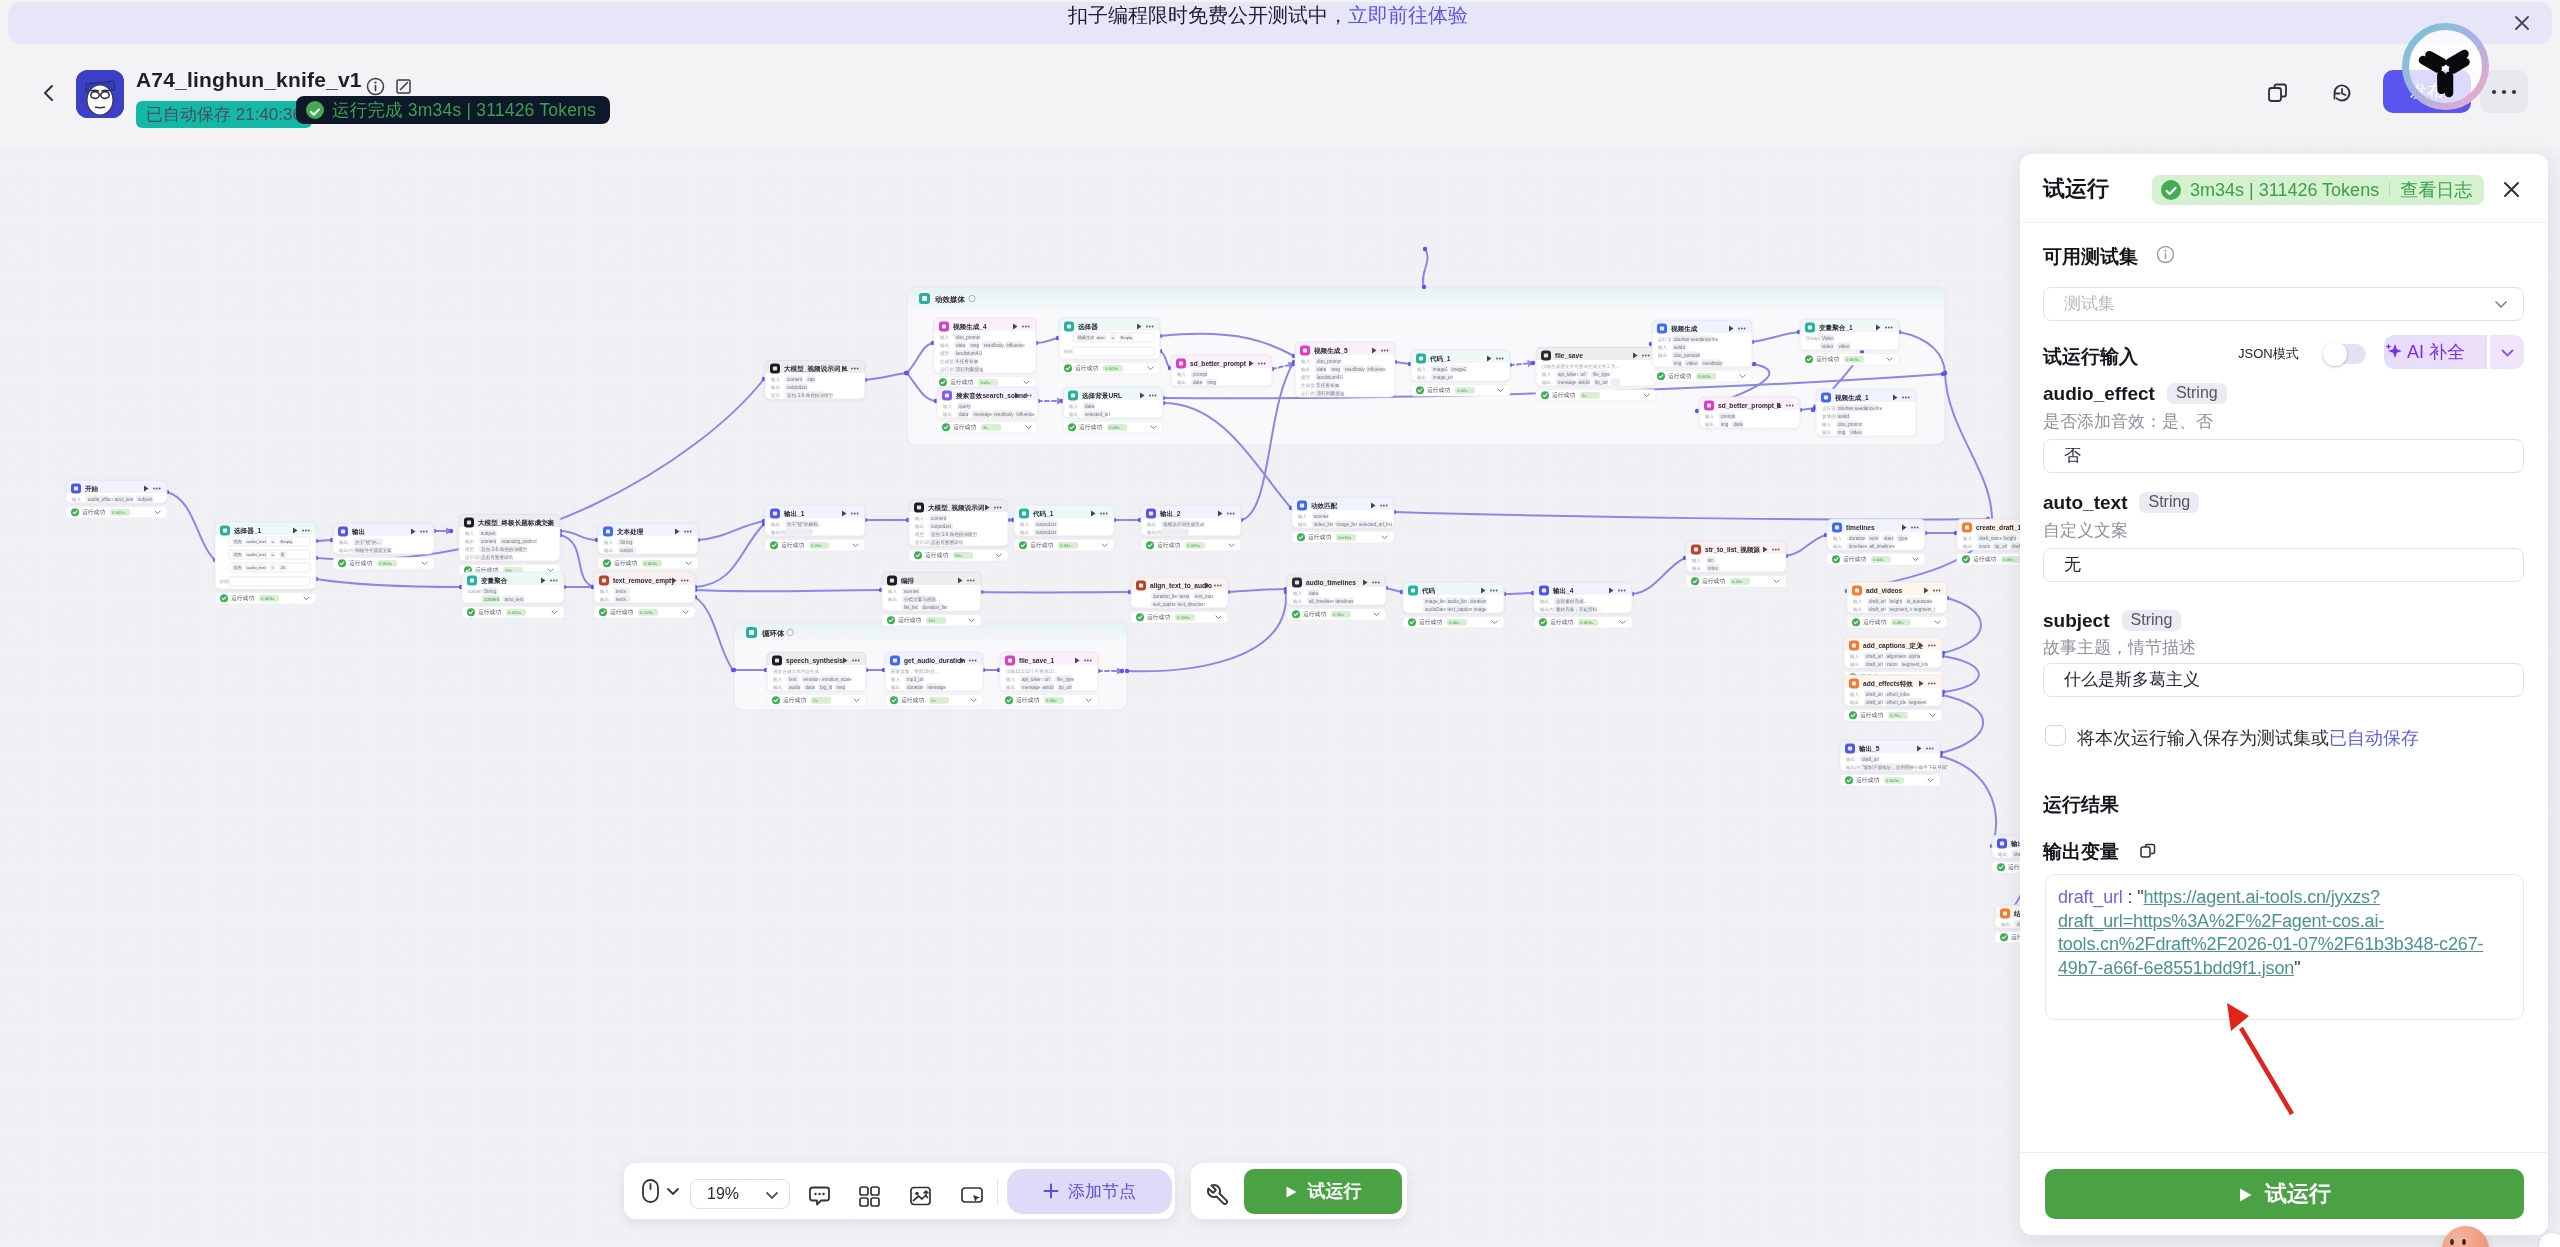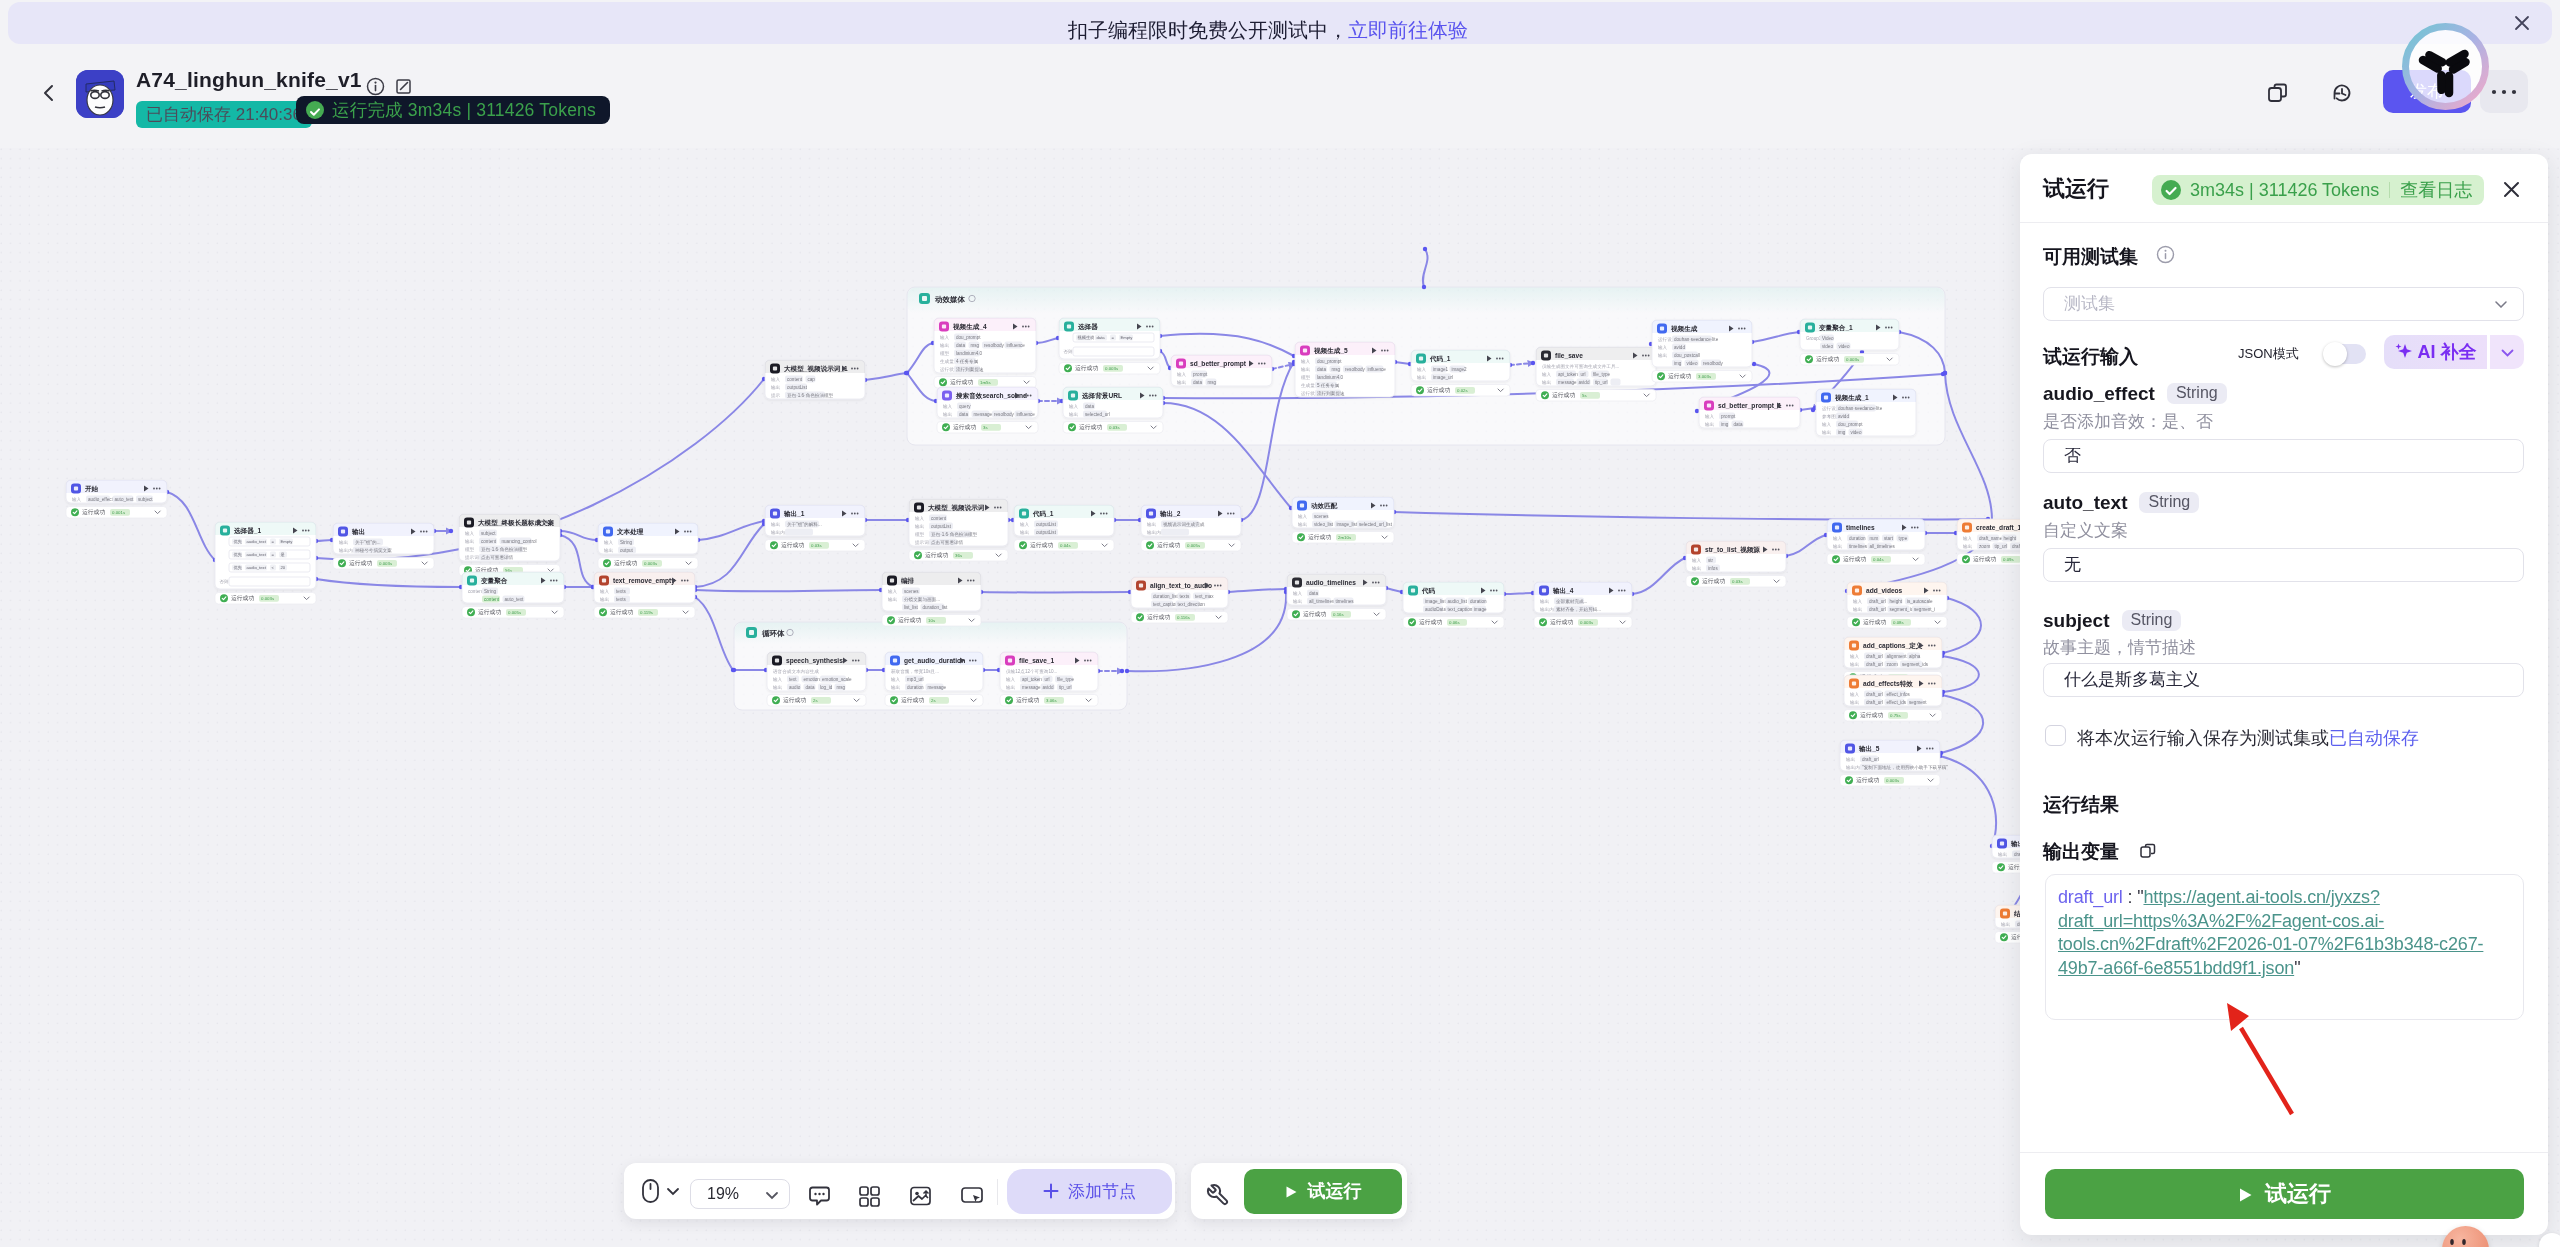--- a/index.html
+++ b/index.html
@@ -1,17 +1,17 @@
 <!DOCTYPE html>
 <html><head><meta charset="utf-8"><style>
 *{margin:0;padding:0;box-sizing:border-box}
 html,body{width:2560px;height:1247px;overflow:hidden;font-family:"Liberation Sans",sans-serif;background:#f3f3f6}
 .abs{position:absolute}
 
-.banner{position:absolute;left:8px;top:2px;width:2544px;height:42px;border-radius:12px;background:#e7e6f8;display:flex;align-items:flex-end;justify-content:center;font-size:20px;color:#1d1d33;padding-right:24px}
+.banner{position:absolute;left:8px;top:2px;width:2544px;height:42px;border-radius:12px;background:#e7e6f8;display:flex;align-items:flex-start;justify-content:center;font-size:20px;color:#1d1d33;padding-right:24px}
 .banner a{color:#5a54ee;text-decoration:none}
 .banner .bx{position:absolute;right:20px;top:11px;width:20px;height:20px}
 
 .hdr{position:absolute;left:0;top:0;width:2560px;height:148px}
 .back{position:absolute;left:38px;top:82px;width:22px;height:22px}
 .appicon{position:absolute;left:76px;top:70px;width:48px;height:48px;border-radius:12px;background:#3c40c6;overflow:hidden}
 .title{position:absolute;left:136px;top:68px;font-size:21px;font-weight:700;color:#1e1e28;letter-spacing:.2px}
 .pill-gray{position:absolute;left:136px;top:101px;height:27px;border-radius:6px;background:#14b8a6;color:#4c4c5a;font-size:17px;line-height:27px;padding:0 10px}
 .pill-green{position:absolute;left:296px;top:96px;height:28px;border-radius:8px;background:#0f172a;color:#3ba14b;font-size:17.5px;line-height:28px;padding:0 14px 0 36px;font-weight:500;letter-spacing:.2px}
 .pill-green .ck{position:absolute;left:10px;top:5px;width:18px;height:18px;border-radius:50%;background:#45ab52}
@@ -1624,21 +1624,21 @@
       <circle cx="9.5" cy="5.8" r="1" fill="#9c9cab"></circle>
     </svg>
  <div class="inputbox ibph" style="top:133px">测试集<svg class="chev" viewBox="0 0 12 7">
         <path d="M1 1 L6 6 L11 1" stroke="#7a7a88" stroke-width="1.5" fill="none" stroke-linecap="round"></path>
       </svg></div>
  <div class="sec" style="top:190px">试运行输入</div>
  <div class="abs" style="left:218px;top:191px;font-size:13px;color:#23232e">JSON模式</div>
  <div class="abs" style="left:306px;top:190px;width:40px;height:20px;border-radius:10px;background:#e2e2f4">
       <div class="abs" style="left:-3px;top:-2px;width:24px;height:24px;border-radius:50%;background:#fff;box-shadow:0 1px 3px rgba(0,0,0,.25)"></div>
     </div>
- <div class="abs" style="left:364px;top:181px;width:103px;height:34px;border-radius:10px 0 0 10px;background:linear-gradient(90deg,#e5def9,#ecdffa);color:#7a2ef2;font-size:18px;font-weight:700;line-height:34px;text-align:center"><svg width="19" height="19" viewBox="0 0 19 19" style="vertical-align:-3px;margin-right:4px">
+ <div class="abs" style="left:364px;top:181px;width:103px;height:34px;border-radius:10px 0 0 10px;background:linear-gradient(90deg,#e5def9,#ecdffa);color:#7a2ef2;font-size:18px;font-weight:400;line-height:34px;text-align:left"><svg width="19" height="19" viewBox="0 0 19 19" style="vertical-align:-3px;margin-right:4px">
         <path d="M11 2 L12.8 7.2 L18 9 L12.8 10.8 L11 16 L9.2 10.8 L4 9 L9.2 7.2 Z" fill="#7a2ef2"></path>
         <path d="M4.5 1.5 L5.3 3.7 L7.5 4.5 L5.3 5.3 L4.5 7.5 L3.7 5.3 L1.5 4.5 L3.7 3.7 Z" fill="#7a2ef2"></path>
       </svg>AI 补全</div>
  <div class="abs" style="left:469px;top:181px;width:35px;height:34px;border-radius:0 10px 10px 0;background:#f0e4fb;border-left:1.5px solid #fff">
       <svg class="abs" style="left:11px;top:14px" width="13" height="8" viewBox="0 0 13 8">
         <path d="M1.5 1.5 L6.5 6.5 L11.5 1.5" stroke="#8a55ee" stroke-width="1.8" fill="none" stroke-linecap="round"></path>
       </svg>
     </div>
  <div class="lblrow" style="top:229px">audio_effect<span class="strpill">String</span></div>
  <div class="desc" style="top:256px">是否添加音效：是、否</div>

